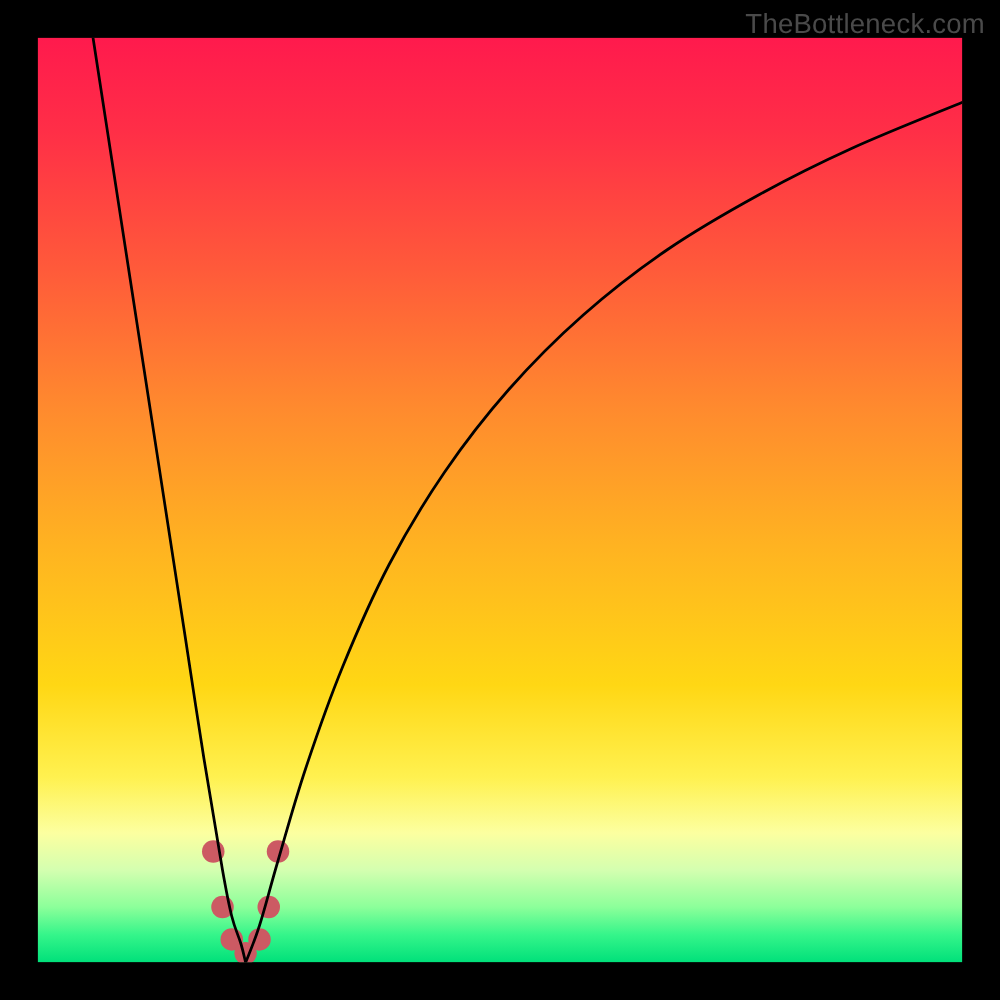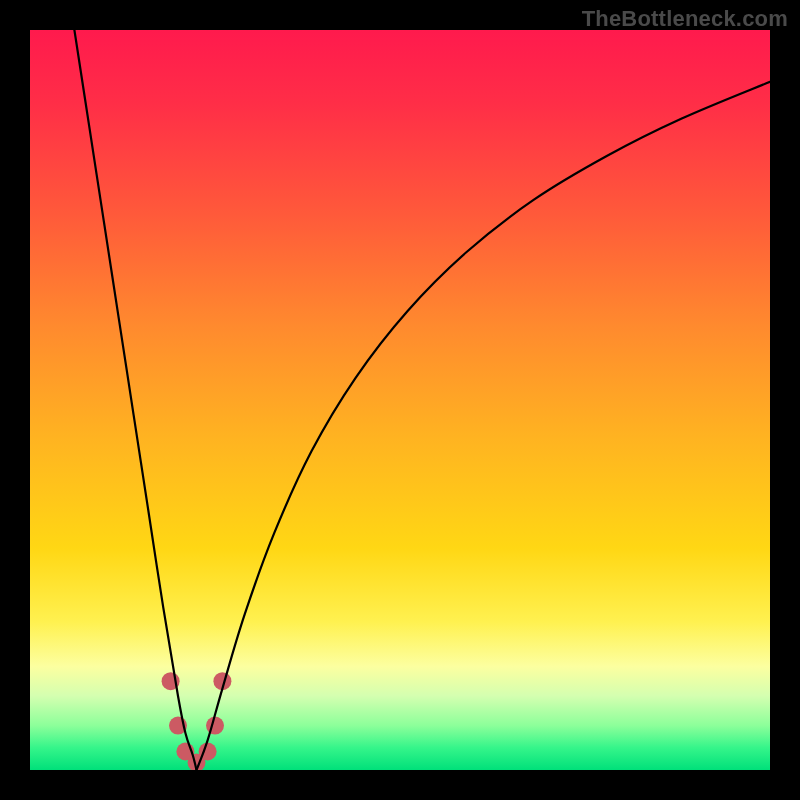--- a/index.html
+++ b/index.html
@@ -33,21 +33,21 @@
     top: 0;
     width: 100%;
     height: 100%;
   }
   .watermark {
     position: absolute;
     top: 6px;
     right: 12px;
     color: #4a4a4a;
     font-size: 22px;
-    font-weight: 700;
+    font-weight: 400;
     letter-spacing: 0.2px;
     user-select: none;
   }
   svg.curves {
     position: absolute;
     left: 0;
     top: 0;
     width: 100%;
     height: 100%;
   }

